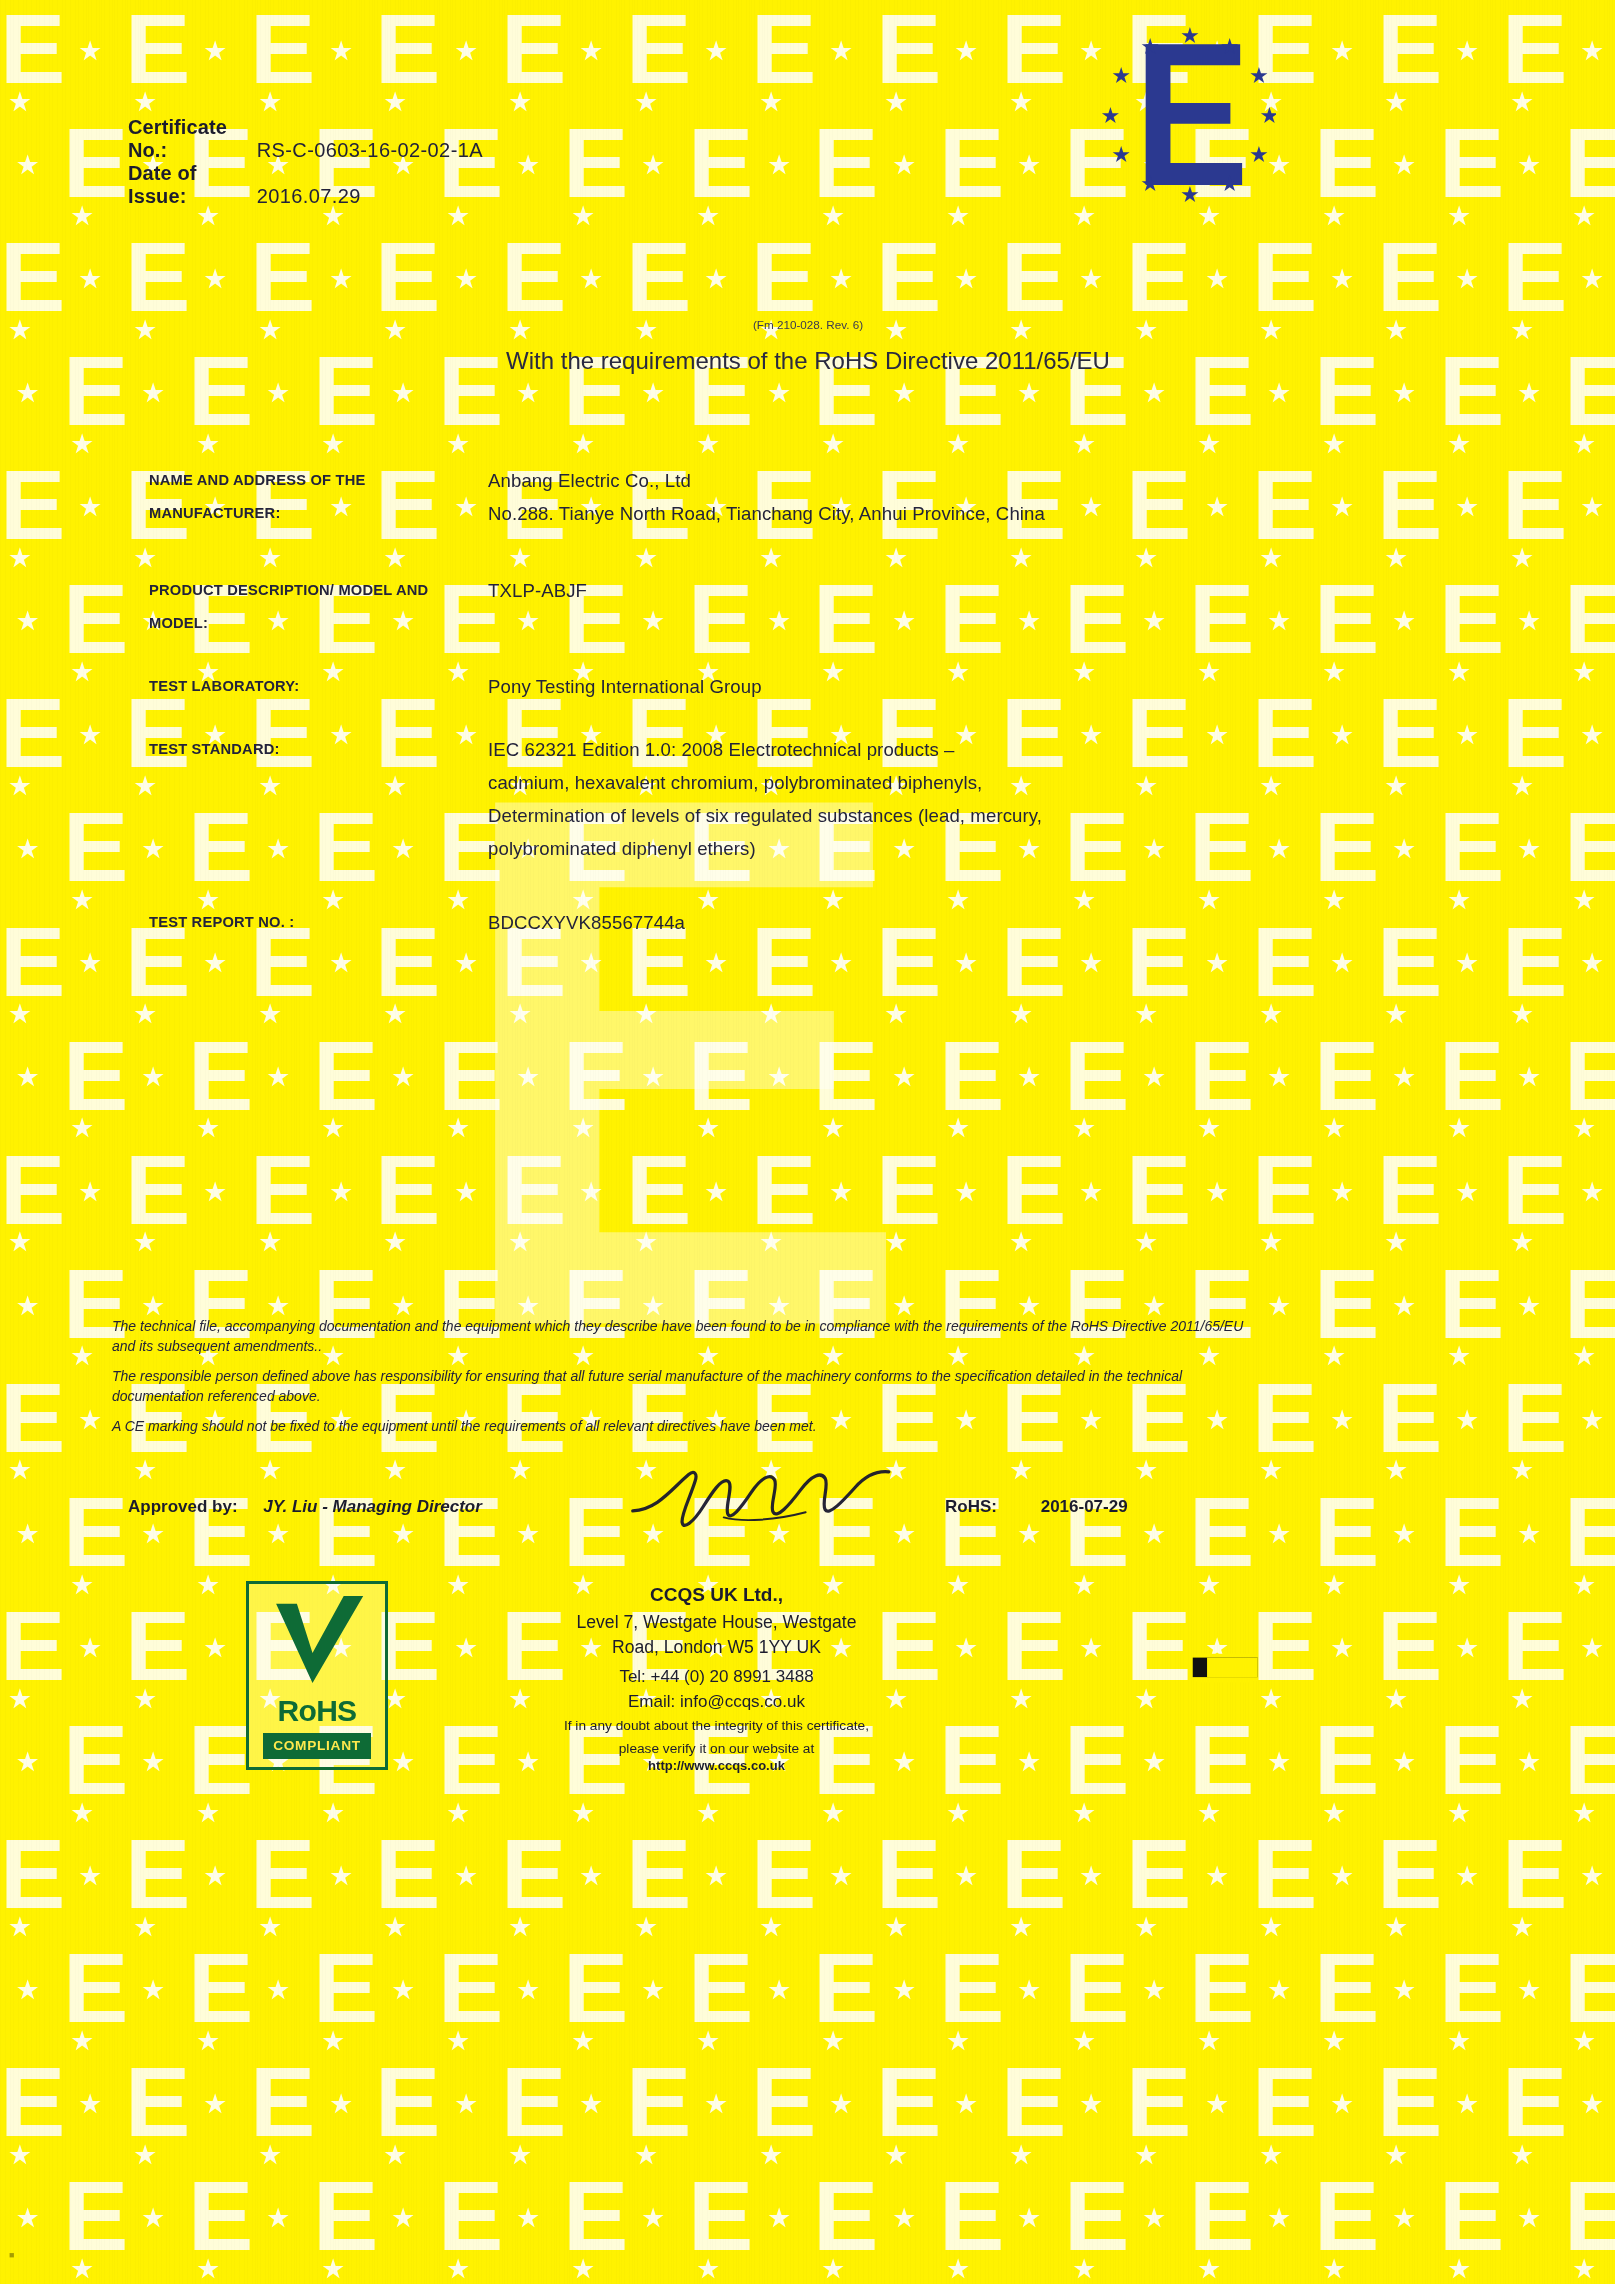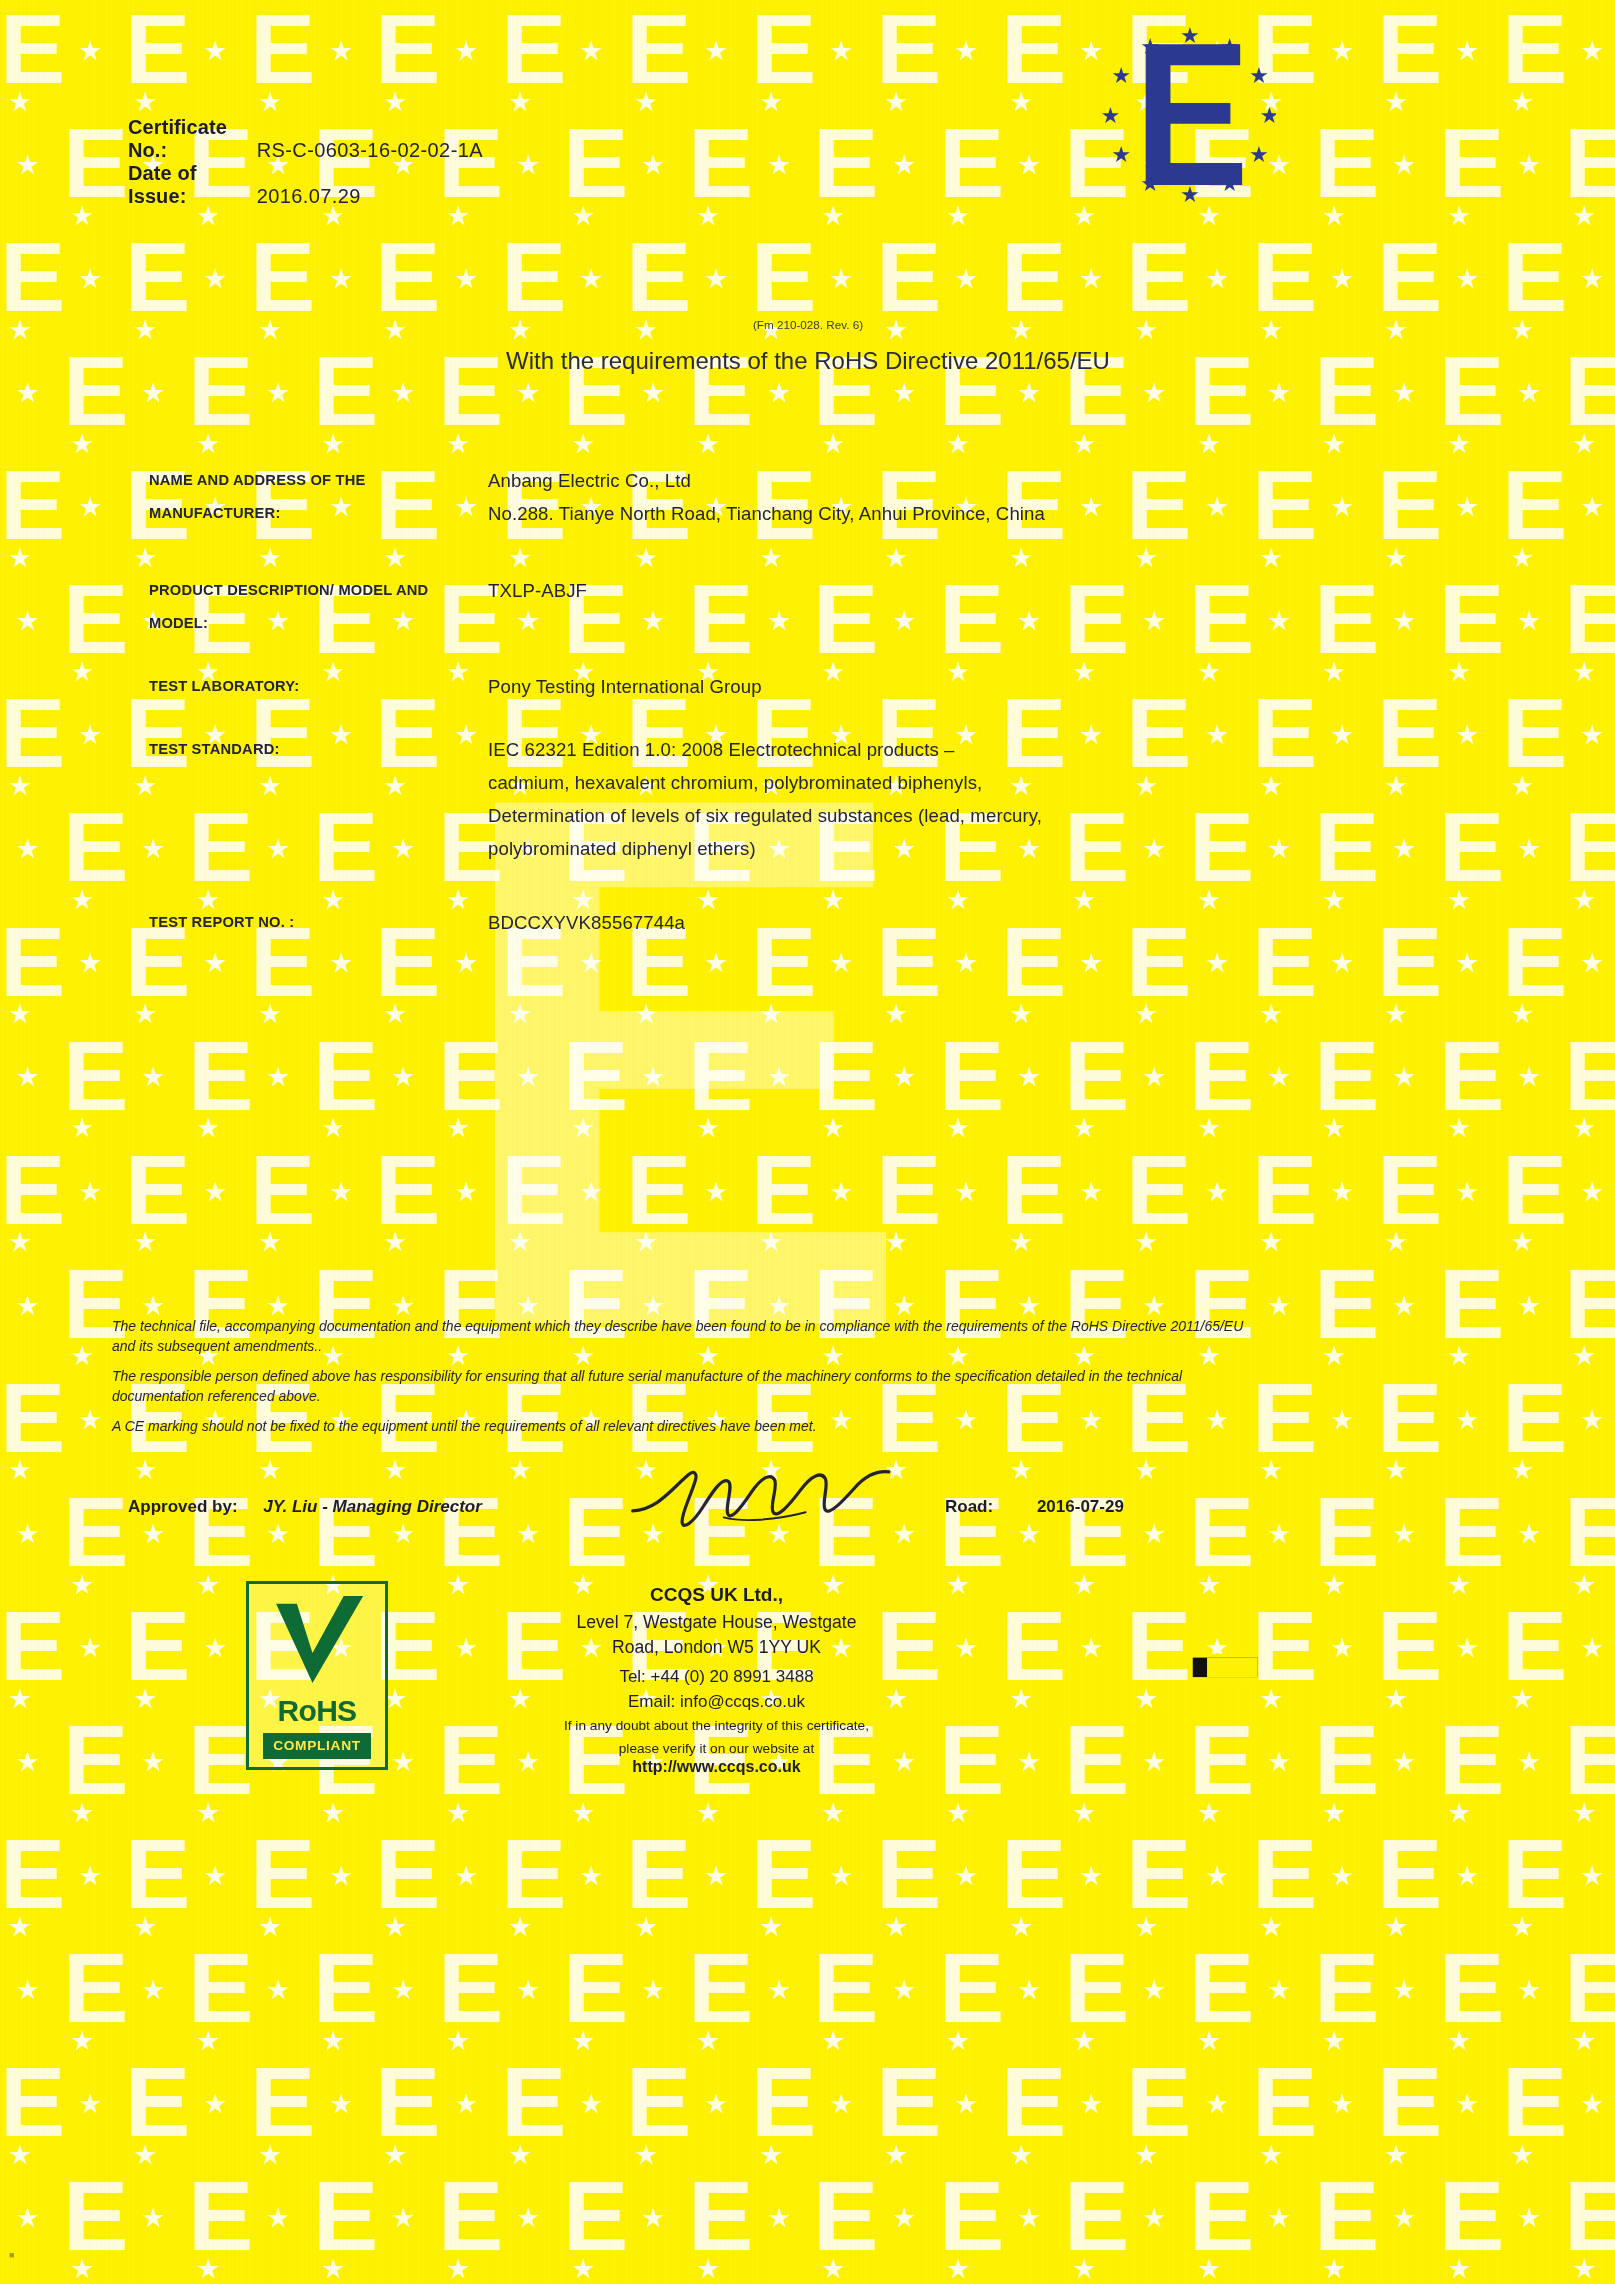--- a/index.html
+++ b/index.html
@@ -248,21 +248,21 @@
     width: 443px;
     top: 1584px;
     text-align: center;
     color: #1c1c2e;
   }
   .company .cname { font-size: 19px; font-weight: bold; margin-bottom: 3.9px; }
   .company .caddr { font-size: 17.6px; line-height: 25px; }
   .company .ctel  { font-size: 17px; line-height: 25px; margin-top: 3.9px; }
   .company .cmail { font-size: 17px; line-height: 25px; }
   .company .cnote { font-size: 13.7px; line-height: 19.6px; margin-top: 2.6px; }
-  .company .curl  { font-size: 16px; font-weight: bold; }
+  .company .curl  { font-size: 13px; font-weight: bold; }
 
   
   .ce-mark {
     position: absolute;
     left: 1043px;
     top: 1590px;
     width: 215px;
     height: 156px;
   }
 
@@ -1189,21 +1189,21 @@
       <span>Approved by:</span>
       <span class="name">JY. Liu - Managing Director</span>
     </div>
 
     <svg class="sig" viewBox="0 0 430 120">
       <path d="M10 86 C48 84 70 52 96 30 C104 23 110 28 106 40 C98 66 84 92 86 104 C88 116 104 102 118 80 C132 58 146 36 156 40 C166 44 152 78 156 90 C160 102 176 82 192 58 C208 34 222 28 228 38 C234 48 220 78 226 88 C232 98 250 78 268 54 C286 30 300 26 306 36 C312 46 300 74 306 84 C312 94 334 70 352 50 C368 32 386 24 404 26" fill="none" stroke="#1a1a2e" stroke-width="5" stroke-linecap="round"></path>
       <path d="M150 96 C180 104 230 100 276 88" fill="none" stroke="#1a1a2e" stroke-width="3" stroke-linecap="round"></path>
     </svg>
 
     <div class="date-right">
-      <span>Road:</span>
+      <span>RoHS:</span>
       <span class="dval">2016-07-29</span>
     </div>
 
     <div class="rohs">
       <svg class="tick" viewBox="0 0 160 160">
         <path d="M14 18 L70 140 L148 6 L118 6 L70 94 L46 18 Z" fill="#0E6B36"></path>
       </svg>
       <div class="rohs-word">RoHS</div>
       <div class="rohs-comp">COMPLIANT</div>
     </div>

